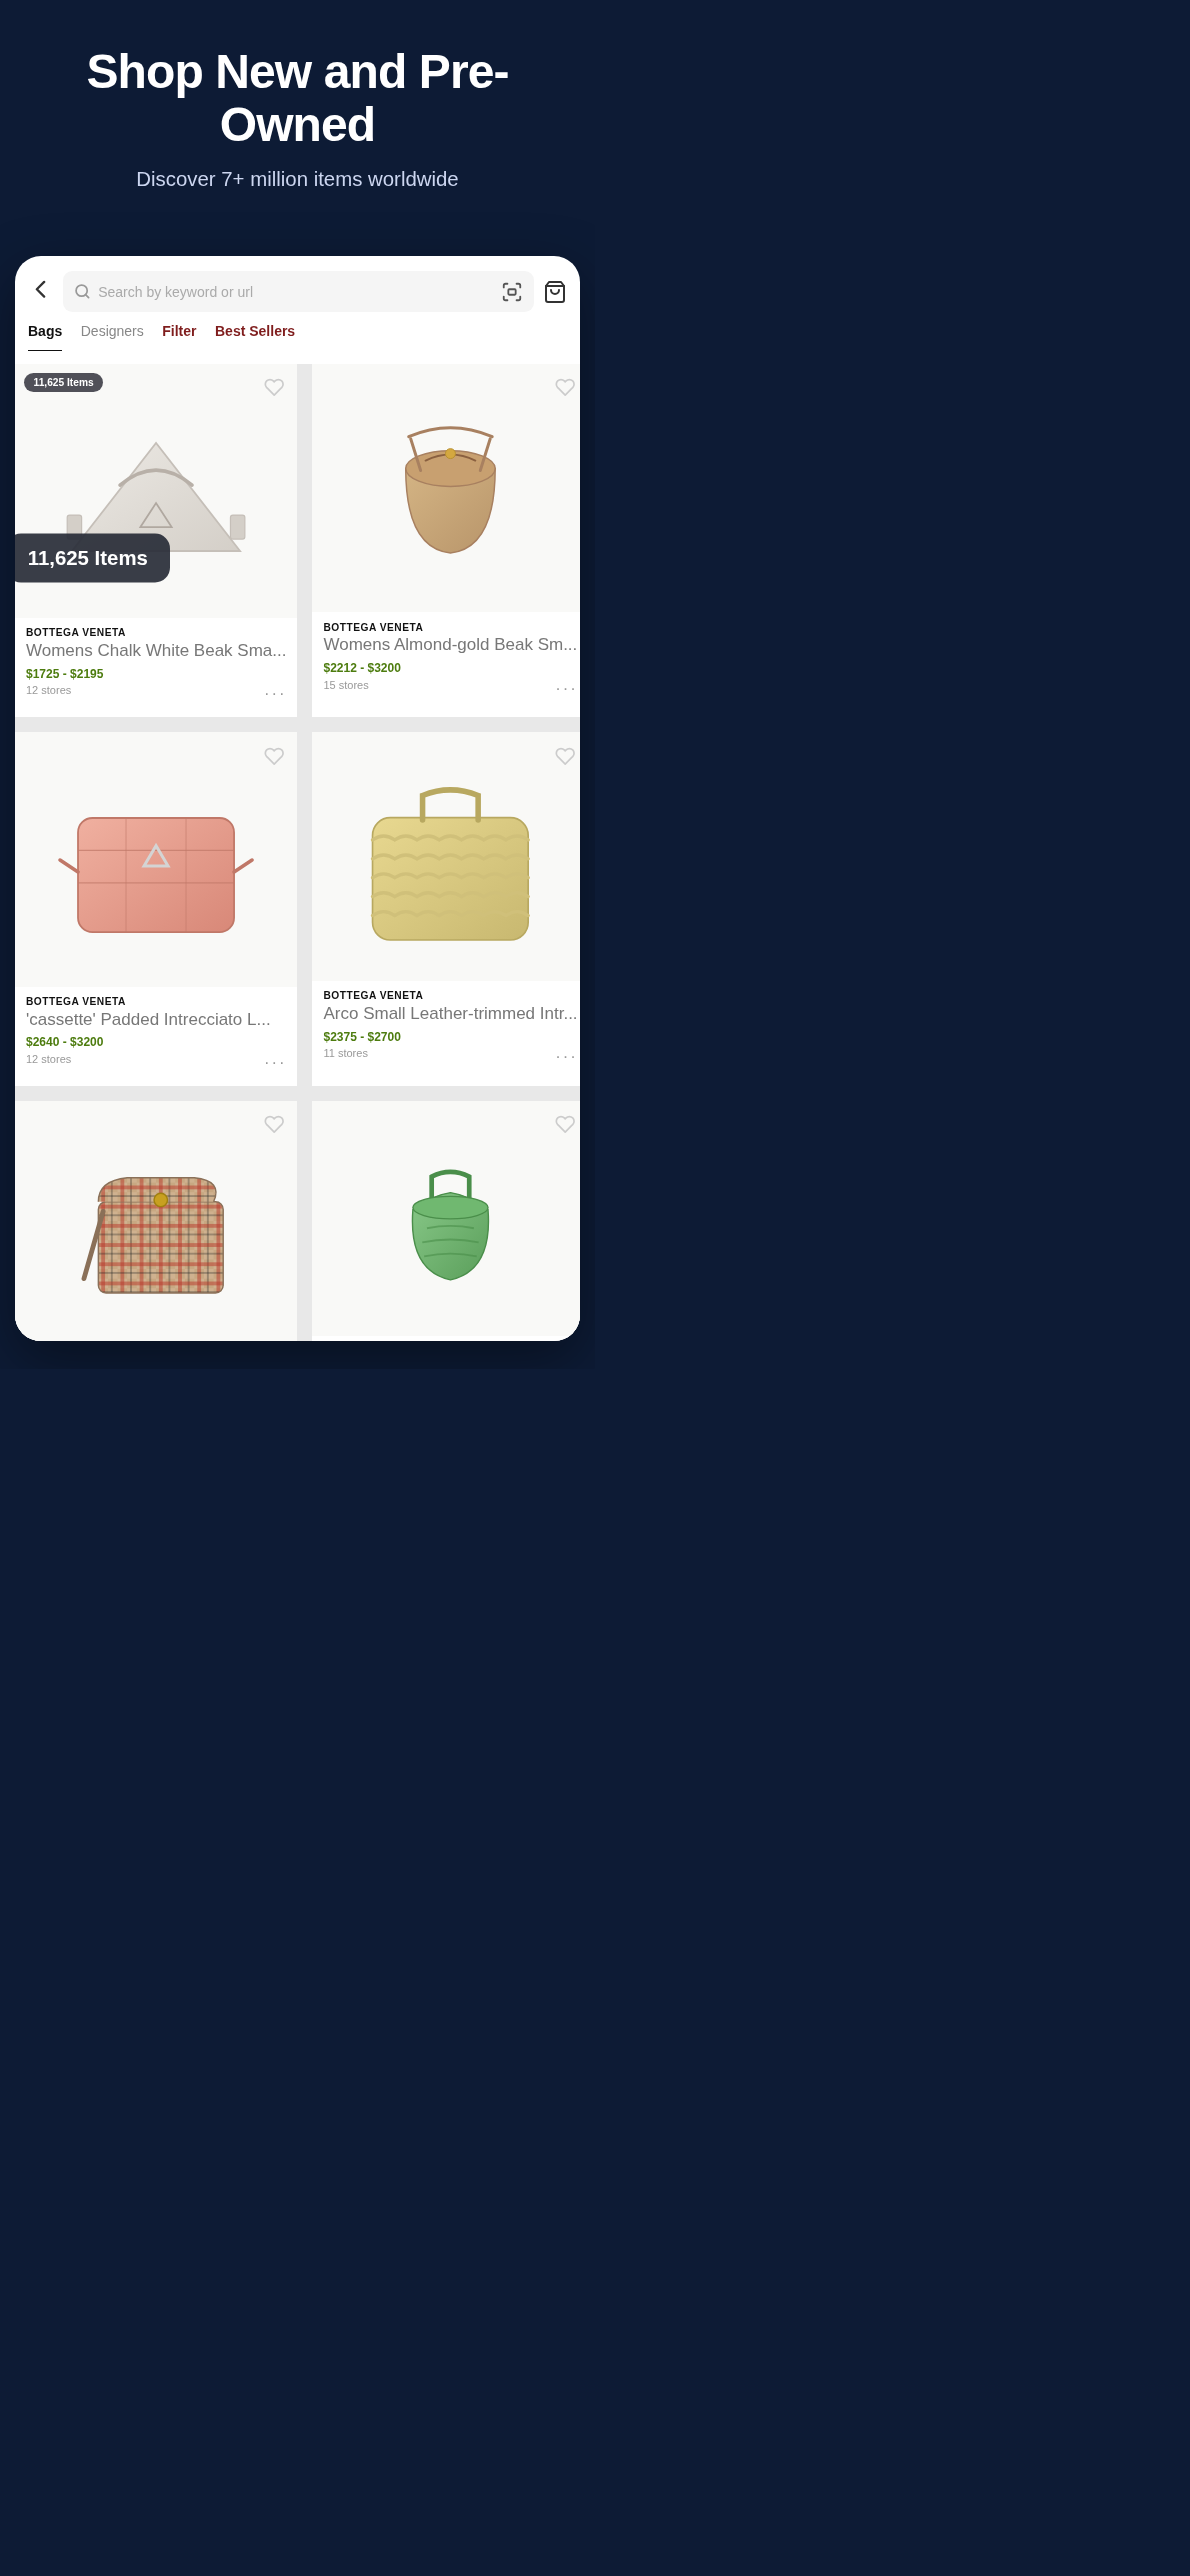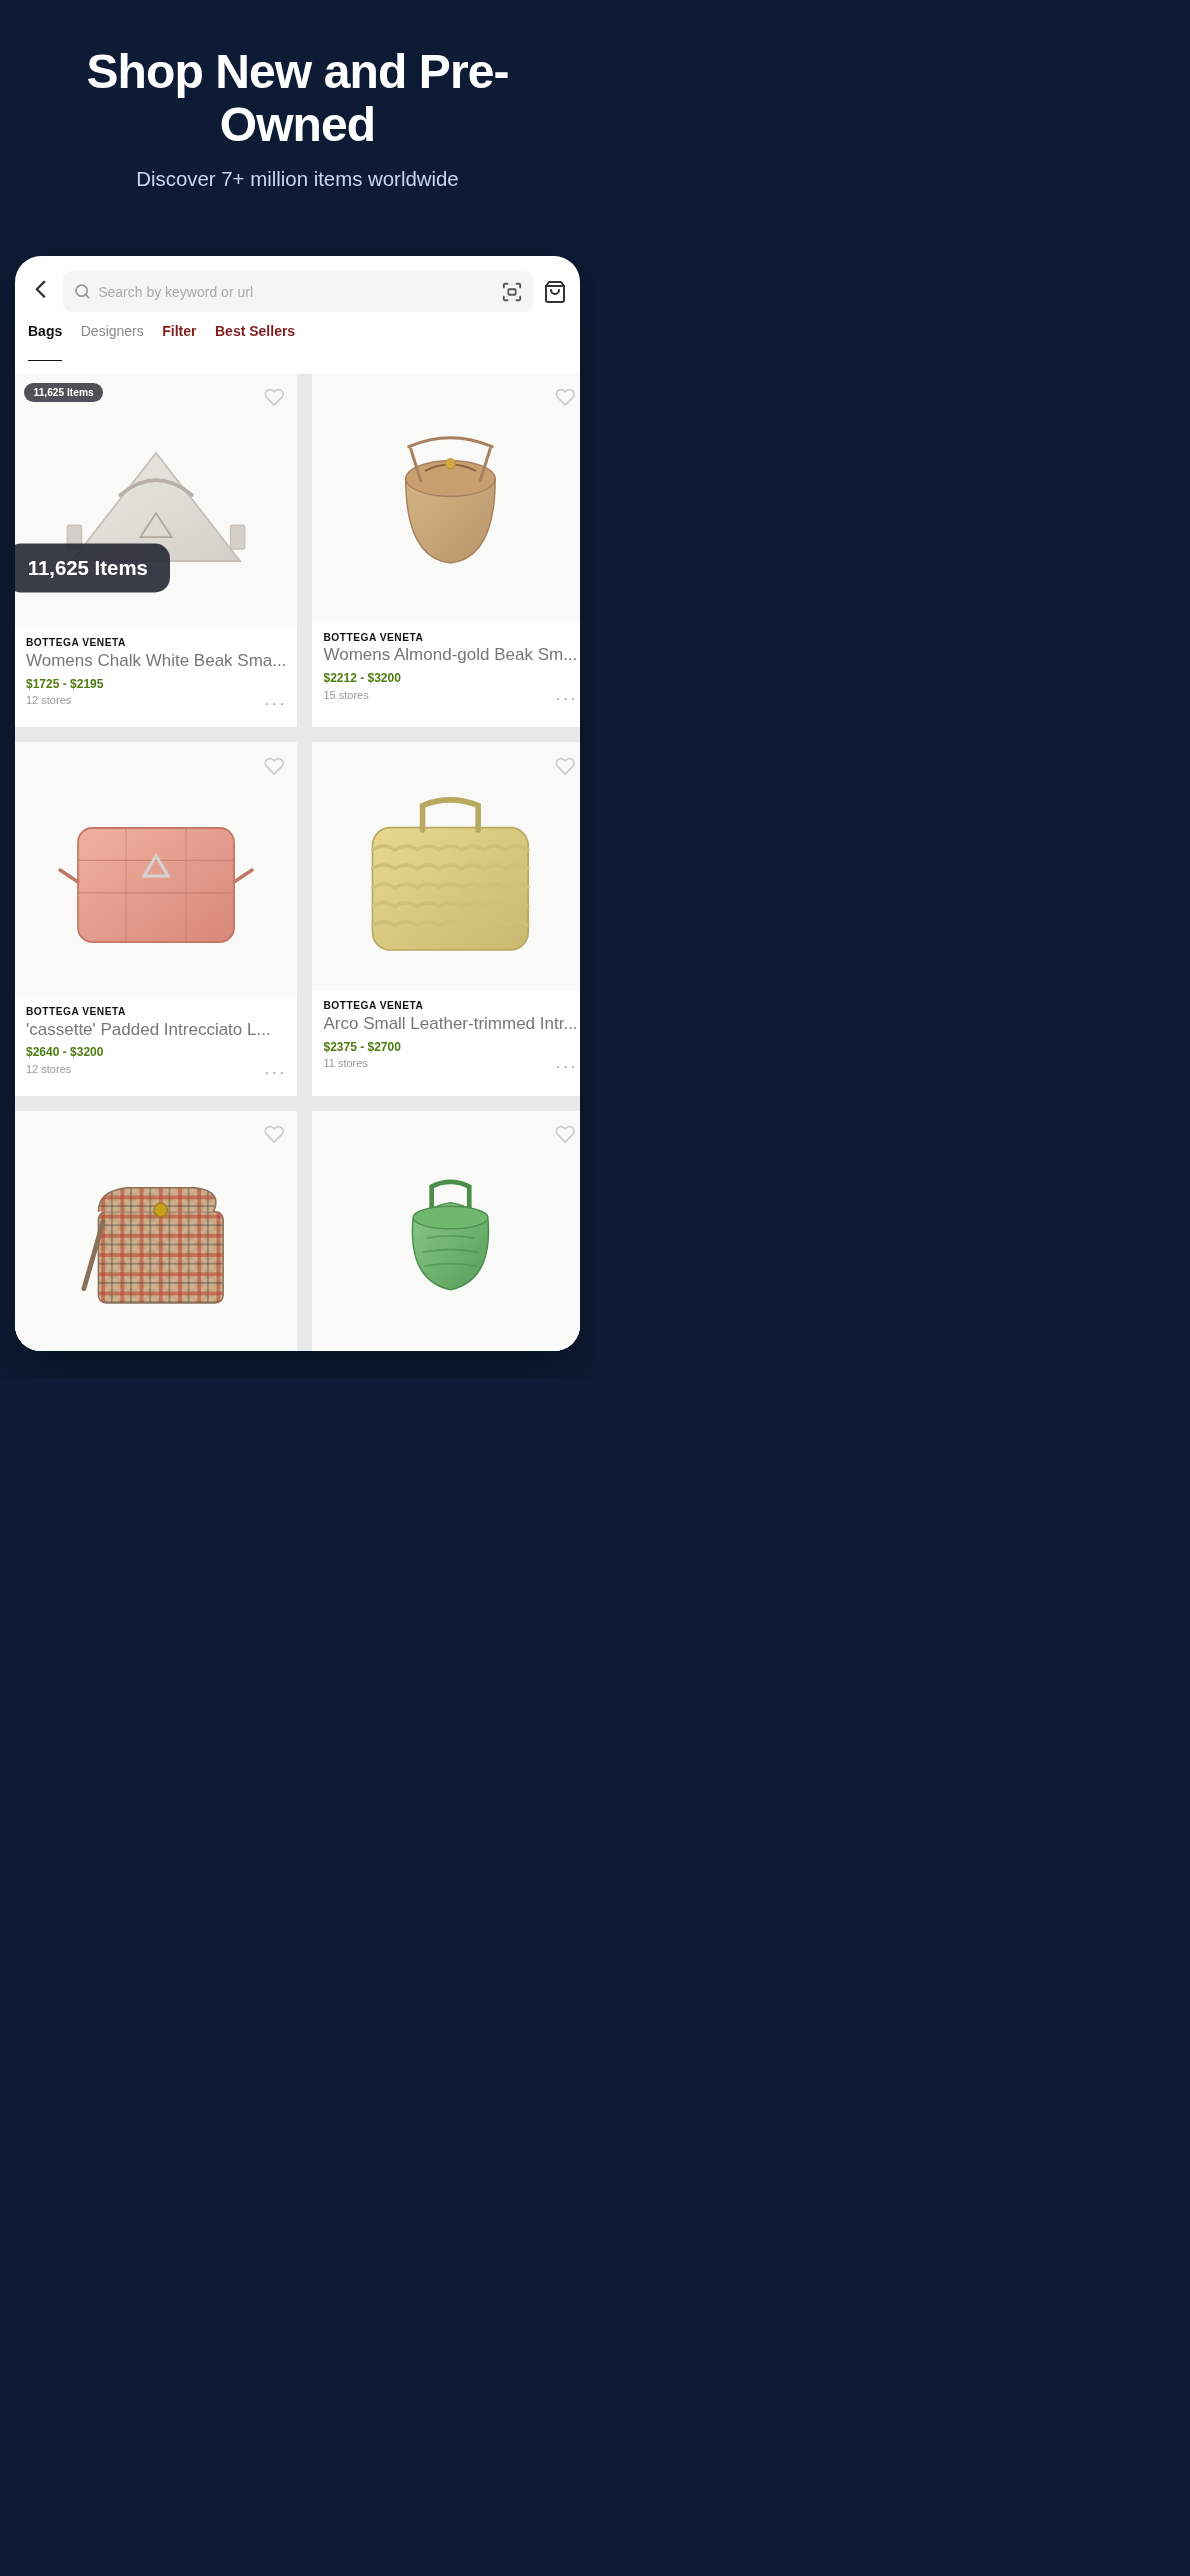--- a/index.html
+++ b/index.html
@@ -98,21 +98,21 @@
       display: flex;
       padding: 0 13px 13px;
       gap: 18.5px;
     }
 
     .filter-tab {
       font-size: 14px;
       font-weight: 500;
       color: #888;
       cursor: pointer;
-      padding-bottom: 21px;
+      padding-bottom: 11px;
       border-bottom: 1.9px solid transparent;
     }
 
     .filter-tab.active {
       color: #111;
       font-weight: 700;
       border-bottom: 1.9px solid #111;
     }
 
     .filter-tab.bold {

